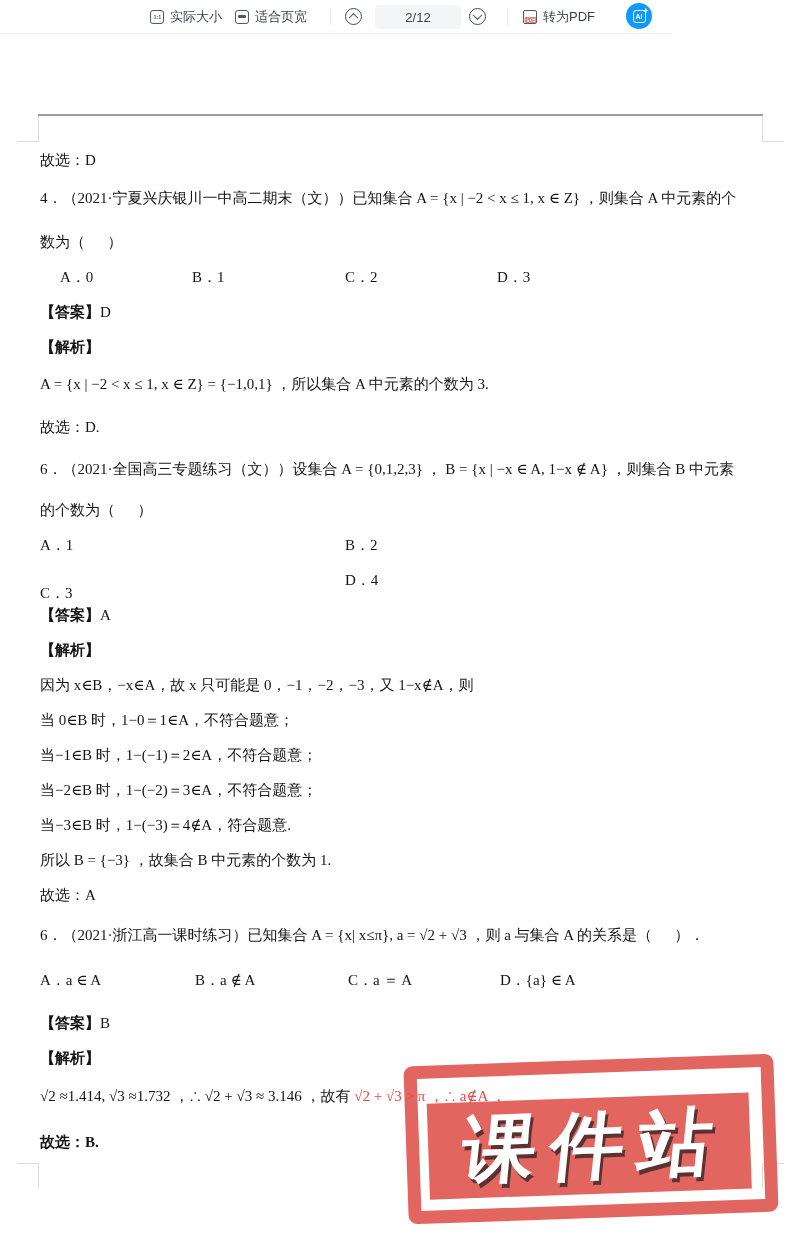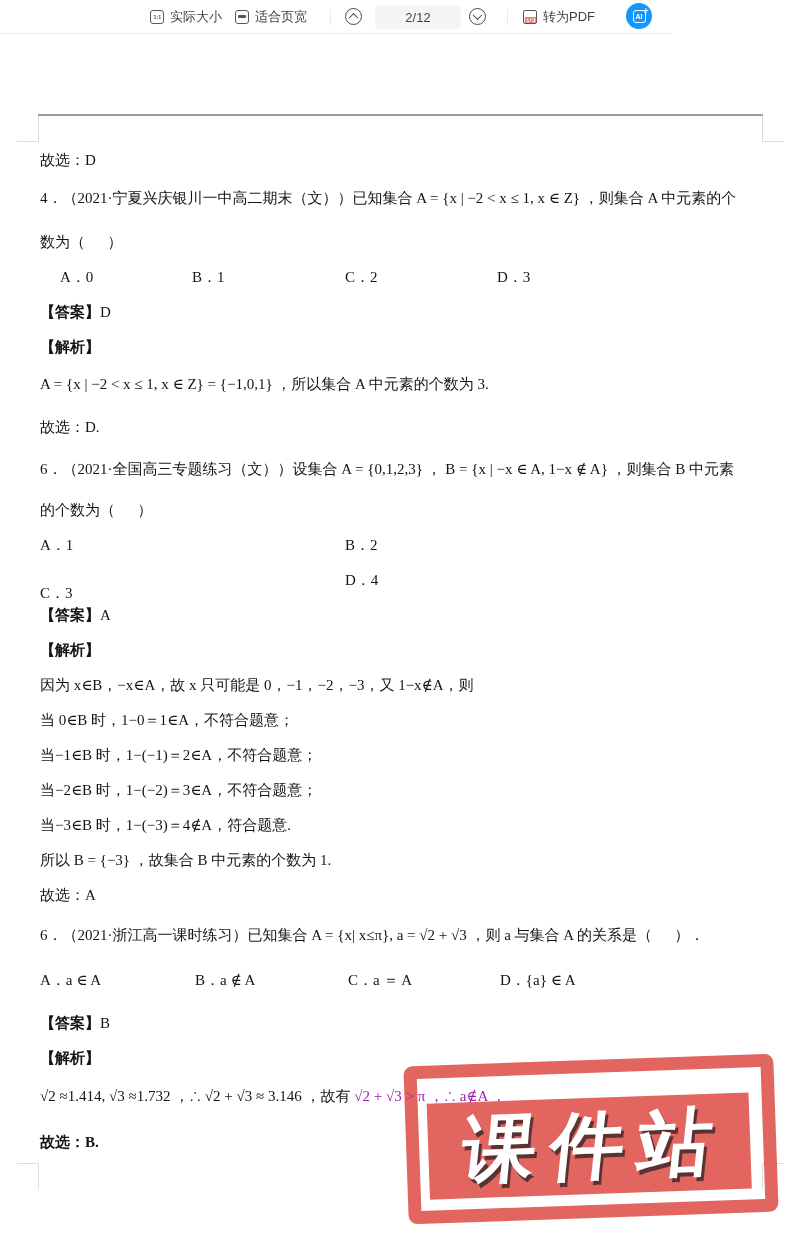--- a/index.html
+++ b/index.html
@@ -55,21 +55,21 @@
   .corner.tl{left:17px;top:116px;border-right:1px solid #dcdcdc;border-bottom:1px solid #dcdcdc;}
   .corner.tr{left:762px;top:116px;border-left:1px solid #dcdcdc;border-bottom:1px solid #dcdcdc;}
   .corner.bl{left:17px;top:1163px;border-right:1px solid #dcdcdc;border-top:1px solid #dcdcdc;}
   .corner.br{left:762px;top:1163px;border-left:1px solid #dcdcdc;border-top:1px solid #dcdcdc;}
   
   .line{
     position:absolute;left:40px;font-size:15px;color:#141414;white-space:pre;
     font-family:"Liberation Serif","DejaVu Serif",serif;line-height:20px;
   }
   .blabel{font-weight:bold;}
-  .red-math{color:#a21caf;position:relative;z-index:30;}
+  .red-math{color:#ef4444;position:relative;z-index:30;}
   
   .stamp{
     position:absolute;left:406px;top:1060px;width:370px;height:158px;z-index:20;
     transform:rotate(-2deg);opacity:.93;
   }
   .stamp-frame{position:absolute;left:0;top:0;right:0;bottom:0;border:13px solid #e05a54;border-radius:9px;}
   .stamp-inner{
     position:absolute;left:22px;right:26px;top:38px;bottom:24px;background:#e05a54;
     display:flex;align-items:center;justify-content:center;
   }

